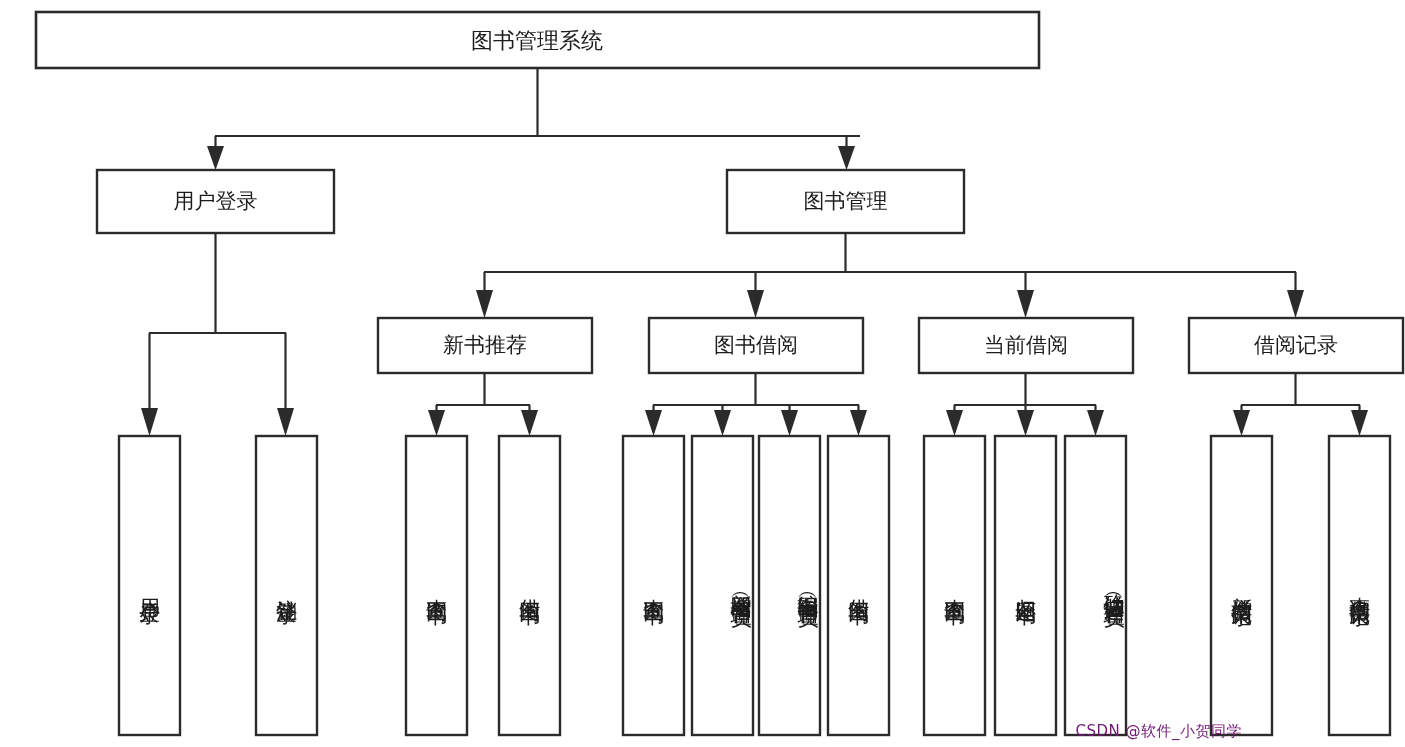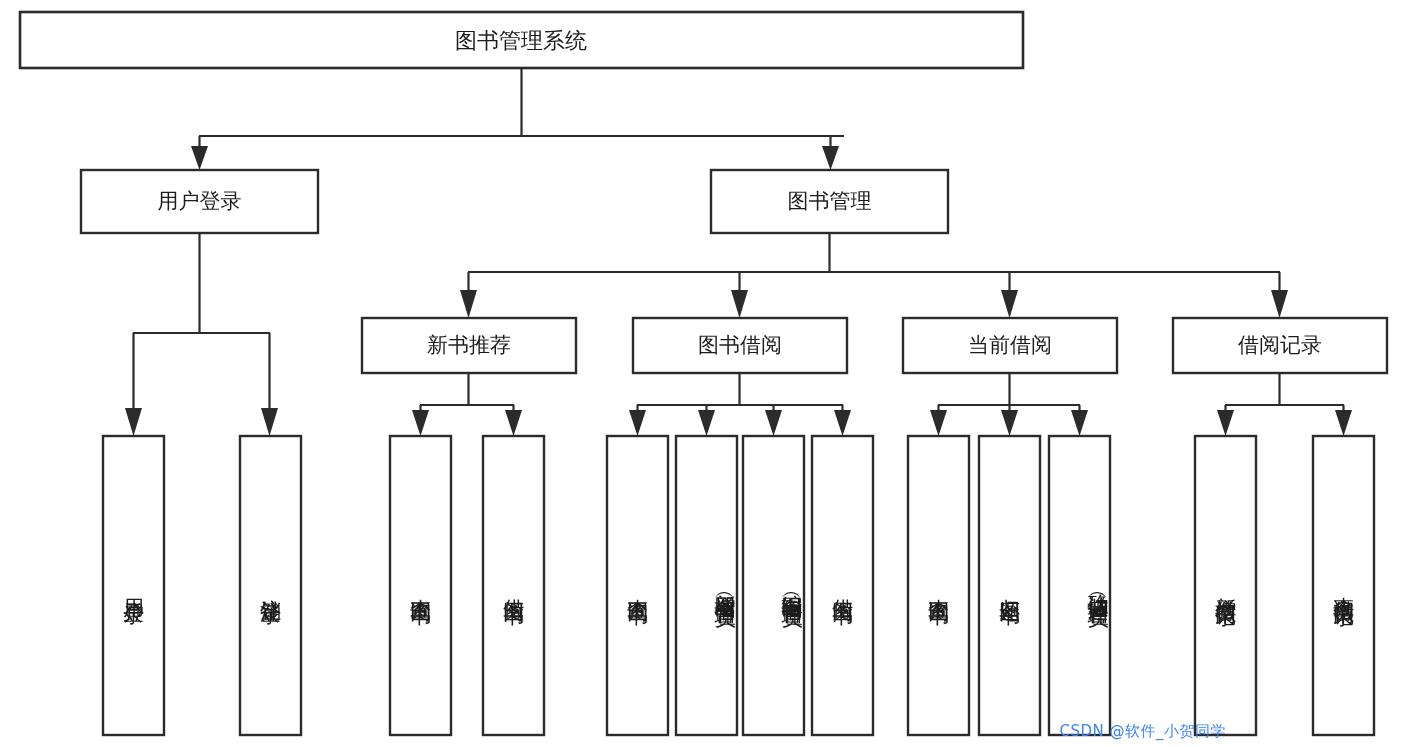--- a/index.html
+++ b/index.html
@@ -12,20 +12,21 @@
     width: 1405px;
     height: 747px;
     font-family: "DejaVu Sans", "Liberation Sans", sans-serif;
     overflow: hidden;
   }
   #diagram-root {
     position: relative;
     width: 1240px;
     height: 747px;
     background: #ffffff;
+    margin-left: 16px;
   }
   svg#chart-svg {
     position: absolute;
     left: 0;
     top: 0;
     width: 1405px;
     height: 747px;
     display: block;
   }
   .node-box {
@@ -76,21 +77,21 @@
     color: #1c1c1c;
     white-space: nowrap;
     pointer-events: none;
   }
   .watermark {
     position: absolute;
     right: 14px;
     bottom: 6px;
     font-family: "DejaVu Sans", "Liberation Sans", sans-serif;
     font-size: 15px;
-    color: #3b82f6;
+    color: #701a75;
     letter-spacing: 0.5px;
     white-space: nowrap;
   }
 </style>
 </head>
 <body>
 
 <div id="diagram-root">
 
   <svg id="chart-svg" viewBox="0 0 1405 747">

